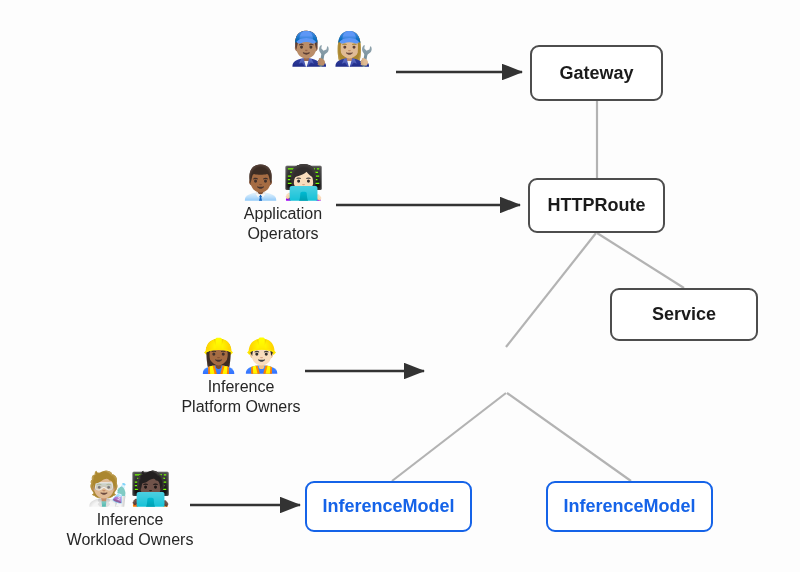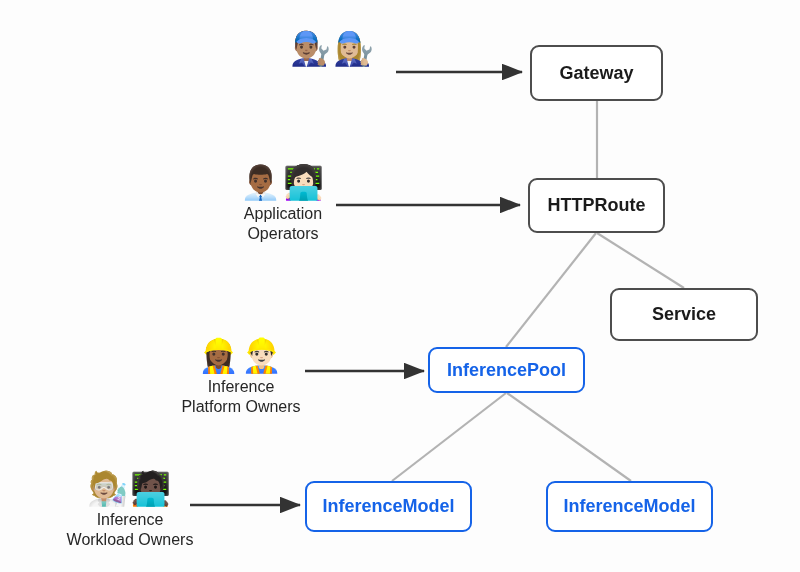--- a/index.html
+++ b/index.html
@@ -103,23 +103,20 @@
   </div>
 
   <div class="node node-std" style="left:528px; top:178px; width:137px; height:55px;">
     <span>HTTPRoute</span>
   </div>
 
   <div class="node node-std" style="left:610px; top:288px; width:148px; height:53px;">
     <span>Service</span>
   </div>
 
-  <div class="node node-blue" style="left:428px; top:347px; width:157px; height:46px;">
-    <span>InferencePool</span>
-  </div>
 
   <div class="node node-blue" style="left:305px; top:481px; width:167px; height:51px;">
     <span>InferenceModel</span>
   </div>
 
   <div class="node node-blue" style="left:546px; top:481px; width:167px; height:51px;">
     <span>InferenceModel</span>
   </div>
 
   <div class="actor" style="left:278px; top:30px; width:110px;">

